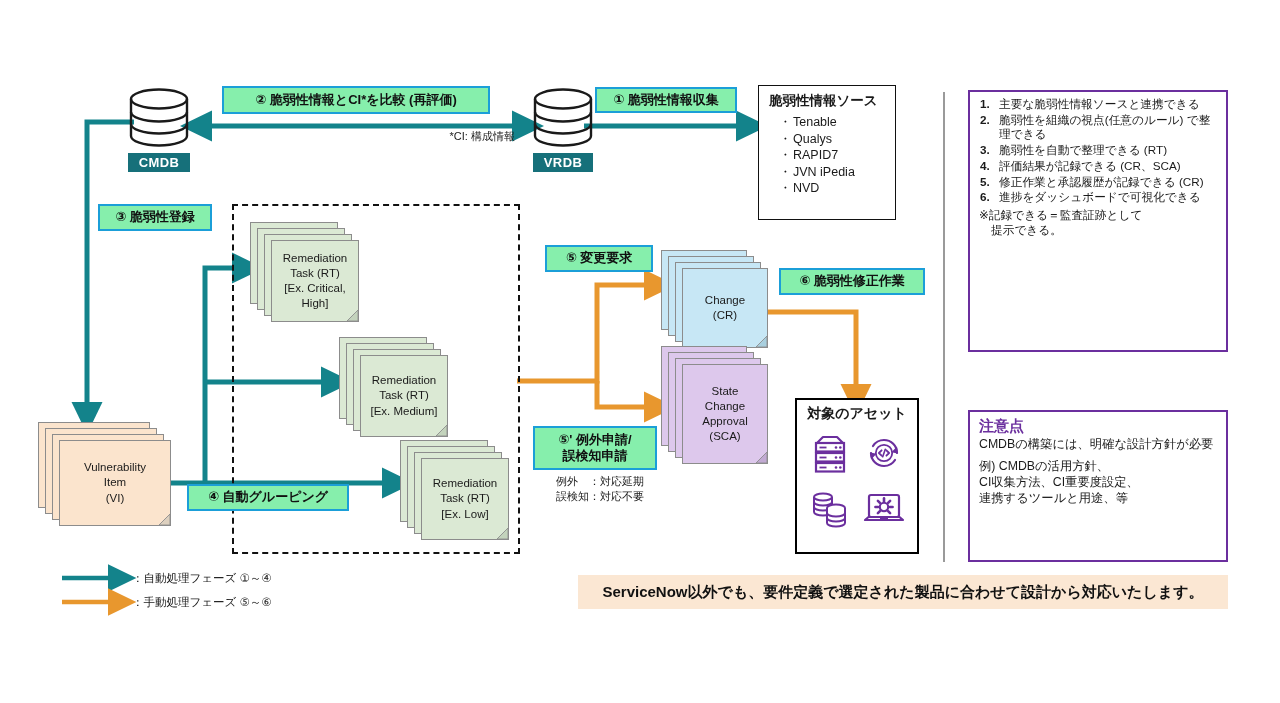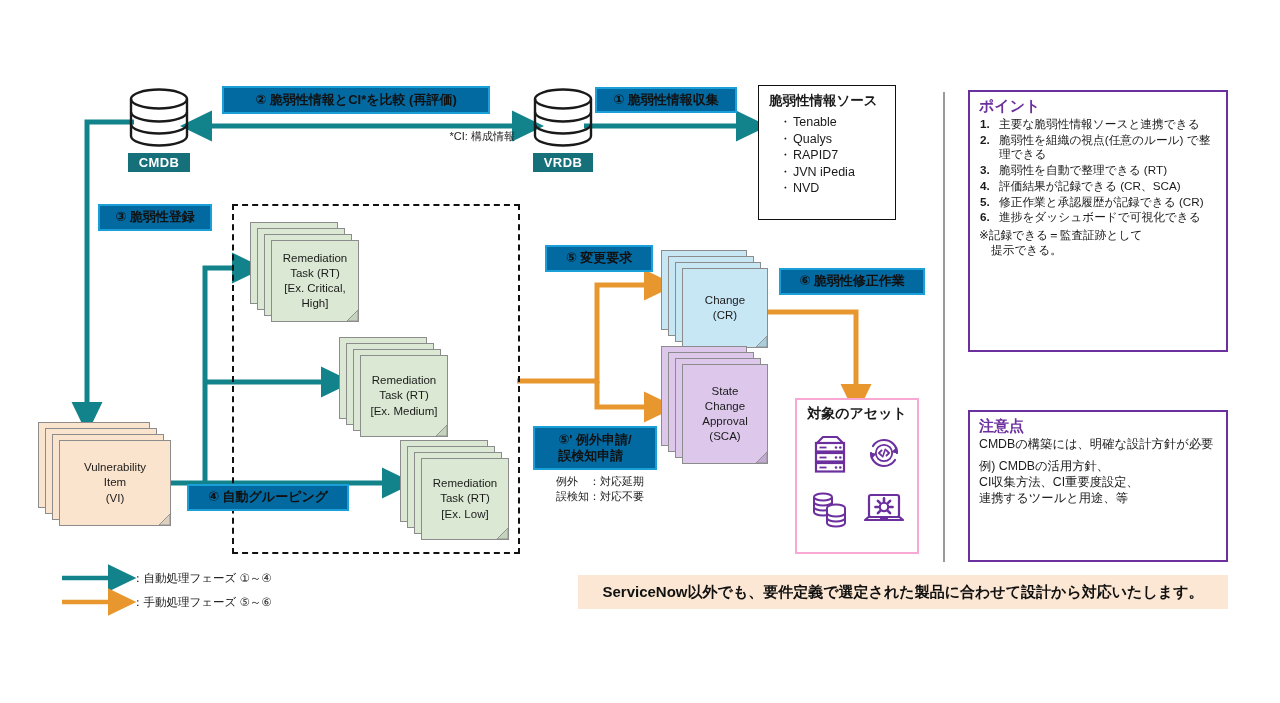--- a/index.html
+++ b/index.html
@@ -13,27 +13,28 @@
     position:relative;
   }
   #stage{position:absolute;left:0;top:0;width:1280px;height:703px;}
   .abs{position:absolute;box-sizing:border-box;}
 
   
   #wires{position:absolute;left:0;top:0;width:1280px;height:703px;pointer-events:none;}
 
   
   .callout{
-    background:#0369a1;
+    background:#86efac;
     border:2px solid #1b9fd8;
     color:#111;
     font-weight:bold;
     font-size:13px;
     line-height:1.25;
     display:flex;align-items:center;justify-content:center;
+    text-align:center;
     padding:3px 7px;
     white-space:pre-line;
     z-index:6;
   }
 
   
   .cyl-wrap{z-index:5;text-align:center;}
   .cyl-label{
     background:#16707a;color:#fff;font-weight:bold;font-size:13px;
     letter-spacing:.4px;padding:2px 11px;display:inline-block;margin-top:1px;
@@ -58,21 +59,21 @@
 
   
   .srcbox{
     border:1.5px solid #111;background:#fff;z-index:5;padding:6px 8px 7px 8px;
   }
   .srcbox h4{margin:0 0 4px 2px;font-size:13.5px;font-weight:bold;}
   .srcbox ul{margin:0;padding:0 0 0 14px;list-style:none;}
   .srcbox li{font-size:12.5px;line-height:1.32;position:relative;padding-left:12px;}
   .srcbox li:before{content:"・";position:absolute;left:-2px;top:0;}
 
-  .assetbox{border:2px solid #f9a8d4;background:#fff;z-index:5;}
+  .assetbox{border:2px solid #000000;background:#fff;z-index:5;}
   .assetbox .title{text-align:center;font-weight:bold;font-size:14px;padding-top:5px;}
   .assets-grid{display:grid;grid-template-columns:1fr 1fr;grid-template-rows:1fr 1fr;
     place-items:center;height:110px;padding:2px 6px 0 6px;}
 
   
   .pbox{border:2.5px solid #6b2f9e;background:#fff;z-index:5;padding:5px 8px 7px 9px;}
   .pbox .ptitle{color:#6b2f9e;font-weight:bold;font-size:15px;margin-bottom:1px;}
   ol.pl{margin:0;padding:0;list-style:none;counter-reset:pt;}
   ol.pl li{
     font-size:11.7px;line-height:1.26;margin-bottom:1px;
@@ -361,21 +362,20 @@
       <span class="lbl">：自動処理フェーズ ①～④</span>
     </div>
     <div class="legend-row" style="margin-top:4px;">
       <span class="lbl">：手動処理フェーズ ⑤～⑥</span>
     </div>
   </div>
 
   <div class="abs divider" style="left:943px;top:92px;width:1.5px;height:470px;"></div>
 
   <div class="abs pbox" style="left:968px;top:90px;width:260px;height:262px;">
-    <div class="ptitle">ポイント</div>
     <ol class="pl">
       <li>主要な脆弱性情報ソースと連携できる</li>
       <li>脆弱性を組織の視点(任意のルール) で整理できる</li>
       <li>脆弱性を自動で整理できる (RT)</li>
       <li>評価結果が記録できる (CR、SCA)</li>
       <li>修正作業と承認履歴が記録できる (CR)</li>
       <li>進捗をダッシュボードで可視化できる</li>
     </ol>
     <div class="note">
       <span>※記録できる＝監査証跡として</span>

